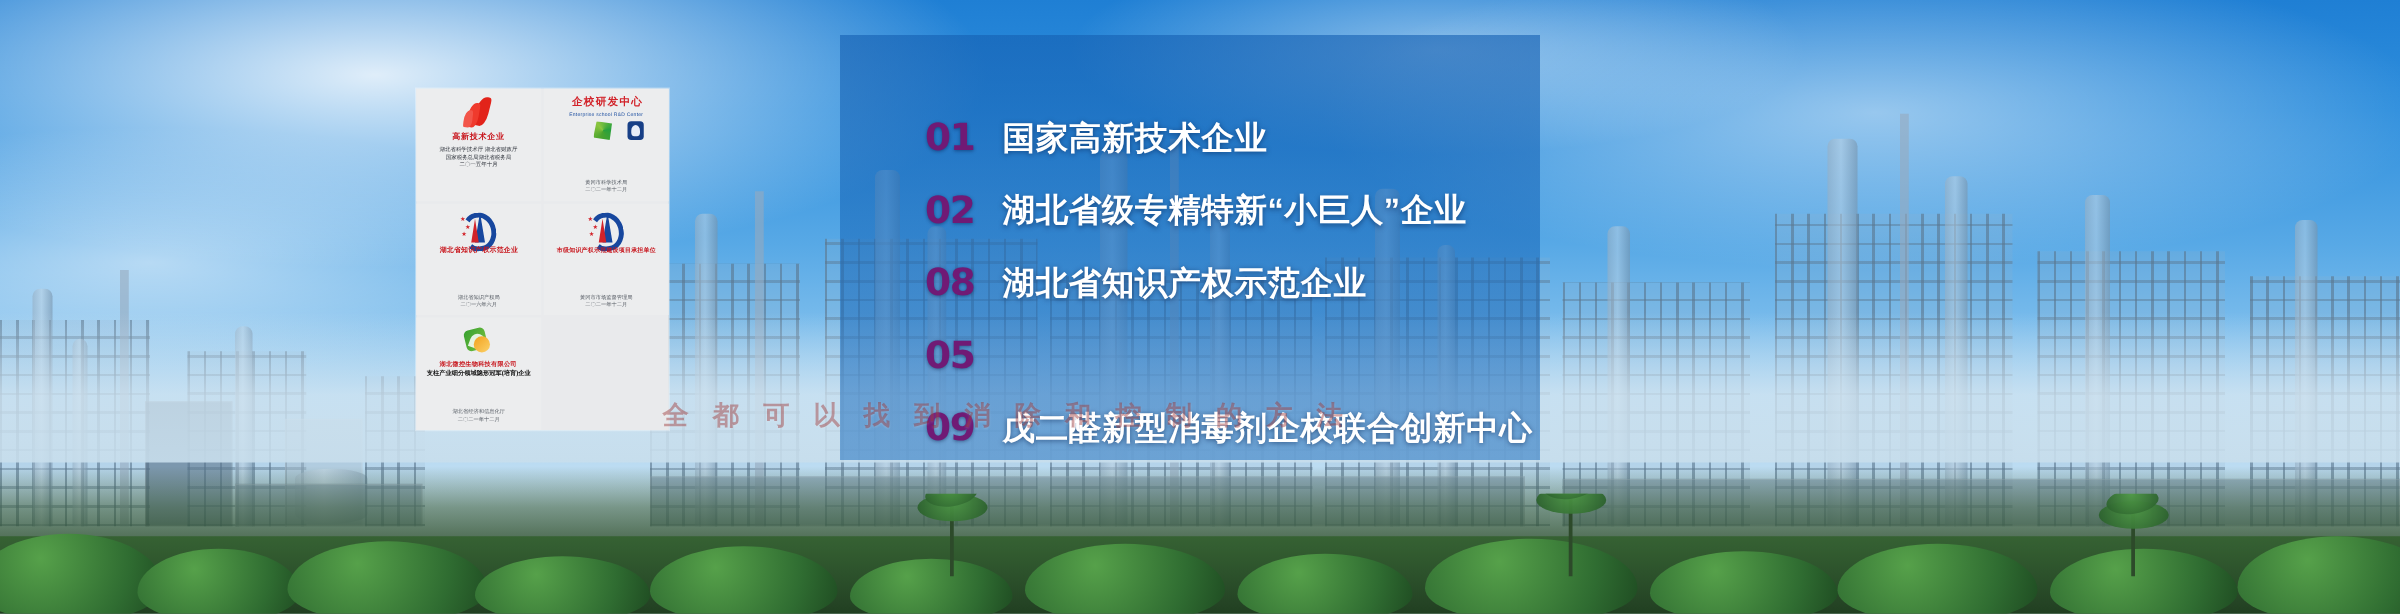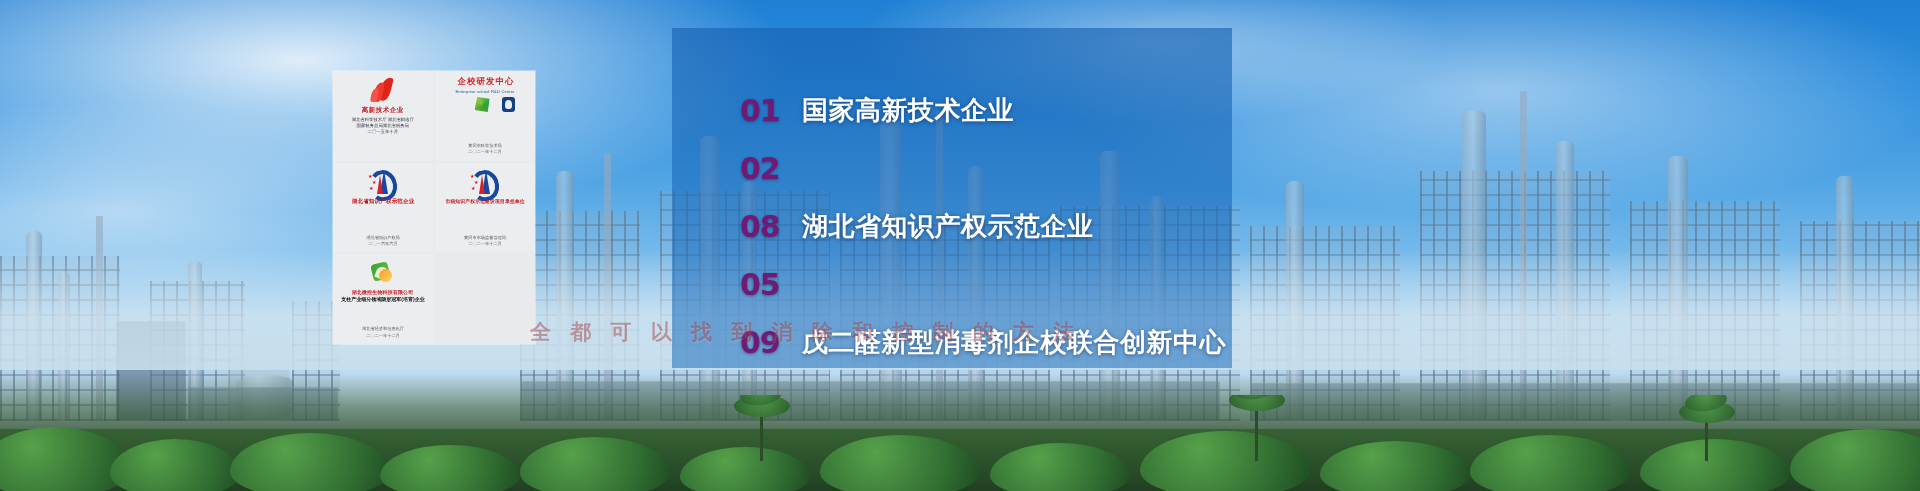--- a/index.html
+++ b/index.html
@@ -351,20 +351,21 @@
 
   <div class="blue-panel"></div>
 
   <div class="list">
     <div class="row">
       <div class="num">01</div>
       <div class="txt">国家高新技术企业</div>
     </div>
     <div class="row">
       <div class="num">02</div>
+      <div class="txt">湖北省级专精特新“小巨人”企业</div>
     </div>
     <div class="row">
       <div class="num">08</div>
       <div class="txt">湖北省知识产权示范企业</div>
     </div>
     <div class="row">
       <div class="num">05</div>
     </div>
     <div class="row">
       <div class="num">09</div>

